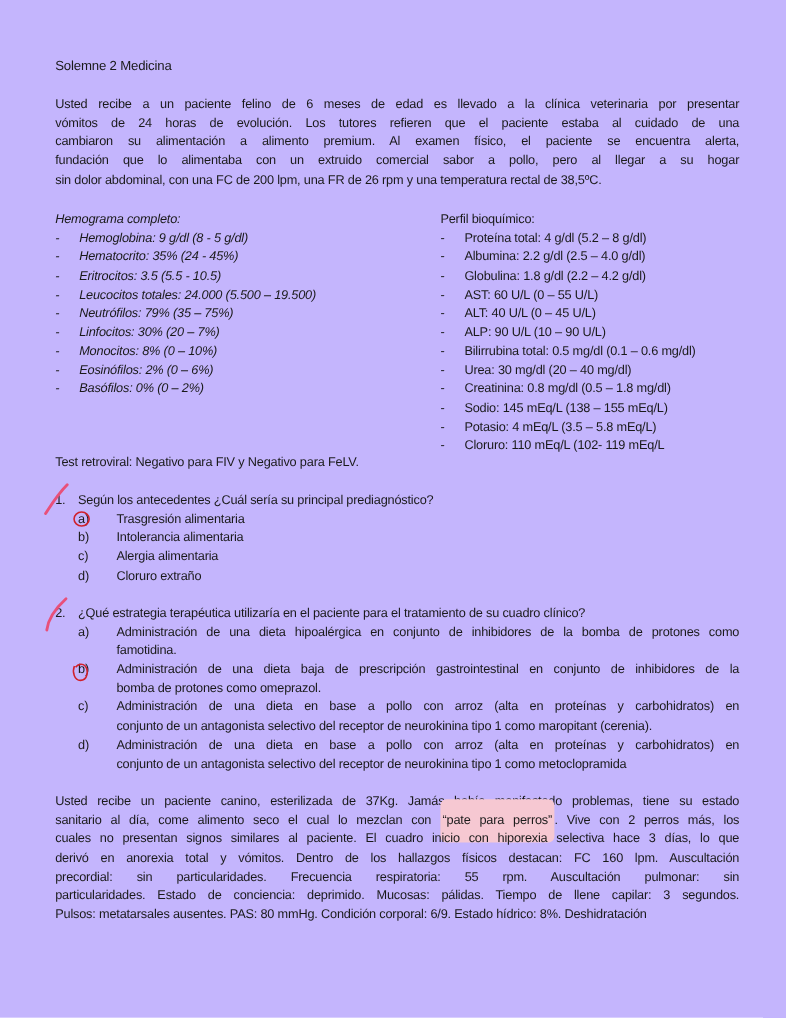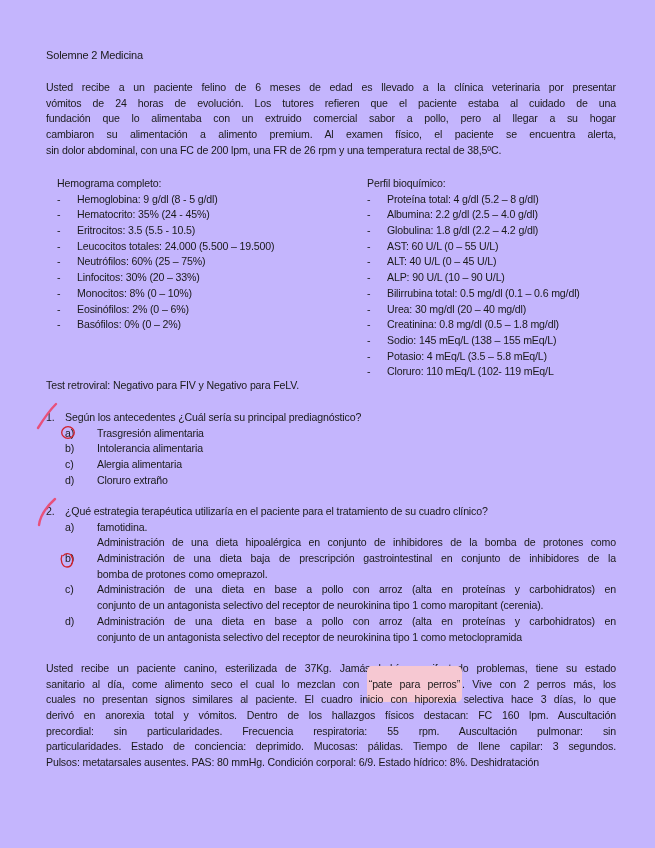--- a/index.html
+++ b/index.html
@@ -118,50 +118,50 @@
 </head>
 <body>
 
 <div class="page">
 
   <div class="title">Solemne 2 Medicina</div>
 
   <div class="para" style="top:80px;">
     <span class="line">Usted recibe a un paciente felino de 6 meses de edad es llevado a la clínica veterinaria por presentar</span>
     <span class="line">vómitos de 24 horas de evolución. Los tutores refieren que el paciente estaba al cuidado de una</span>
+    <span class="line">cambiaron su alimentación a alimento premium. Al examen físico, el paciente se encuentra alerta,</span>
     <span class="line">fundación que lo alimentaba con un extruido comercial sabor a pollo, pero al llegar a su hogar</span>
-    <span class="line">cambiaron su alimentación a alimento premium. Al examen físico, el paciente se encuentra alerta,</span>
     <span class="line last">sin dolor abdominal, con una FC de 200 lpm, una FR de 26 rpm y una temperatura rectal de 38,5ºC.</span>
   </div>
 
-  <div class="col" style="left:57px; top:176px; width:300px;">
+  <div class="col" style="left:46px; top:176px; width:300px;font-style:italic;">
     <span class="head">Hemograma completo:</span>
     <div class="lab-row">
         <span class="dash">-</span>
         <span>Hemoglobina: 9 g/dl (8 - 5 g/dl)</span>
       </div>
     <div class="lab-row">
         <span class="dash">-</span>
         <span>Hematocrito: 35% (24 - 45%)</span>
       </div>
     <div class="lab-row">
         <span class="dash">-</span>
         <span>Eritrocitos: 3.5 (5.5 - 10.5)</span>
       </div>
     <div class="lab-row">
         <span class="dash">-</span>
         <span>Leucocitos totales: 24.000 (5.500 – 19.500)</span>
       </div>
     <div class="lab-row">
         <span class="dash">-</span>
-        <span>Neutrófilos: 60% (25 – 75%)</span>
-      </div>
-    <div class="lab-row">
-        <span class="dash">-</span>
-        <span>Linfocitos: 30% (20 – 33%)</span>
+        <span>Neutrófilos: 79% (35 – 75%)</span>
+      </div>
+    <div class="lab-row">
+        <span class="dash">-</span>
+        <span>Linfocitos: 30% (20 – 7%)</span>
       </div>
     <div class="lab-row">
         <span class="dash">-</span>
         <span>Monocitos: 8% (0 – 10%)</span>
       </div>
     <div class="lab-row">
         <span class="dash">-</span>
         <span>Eosinófilos: 2% (0 – 6%)</span>
       </div>
     <div class="lab-row">
@@ -256,22 +256,22 @@
   </div>
 
   <div class="question" style="top:504px;">
     <div class="q-stem">
       <span class="q-num">2.</span>
       <span>¿Qué estrategia terapéutica utilizaría en el paciente para el tratamiento de su cuadro clínico?</span>
     </div>
     <div class="opt">
       <span class="letter">a)</span>
       <span class="text">
+        <span class="l">Administración de una dieta hipoalérgica en conjunto de inhibidores de la bomba de protones como</span>
         <span class="l last">famotidina.</span>
-        <span class="l">Administración de una dieta hipoalérgica en conjunto de inhibidores de la bomba de protones como</span>
       </span>
     </div>
     <div class="opt">
       <span class="letter">b)</span>
       <span class="text">
         <span class="l">Administración de una dieta baja de prescripción gastrointestinal en conjunto de inhibidores de la</span>
         <span class="l last">bomba de protones como omeprazol.</span>
       </span>
     </div>
     <div class="opt">

